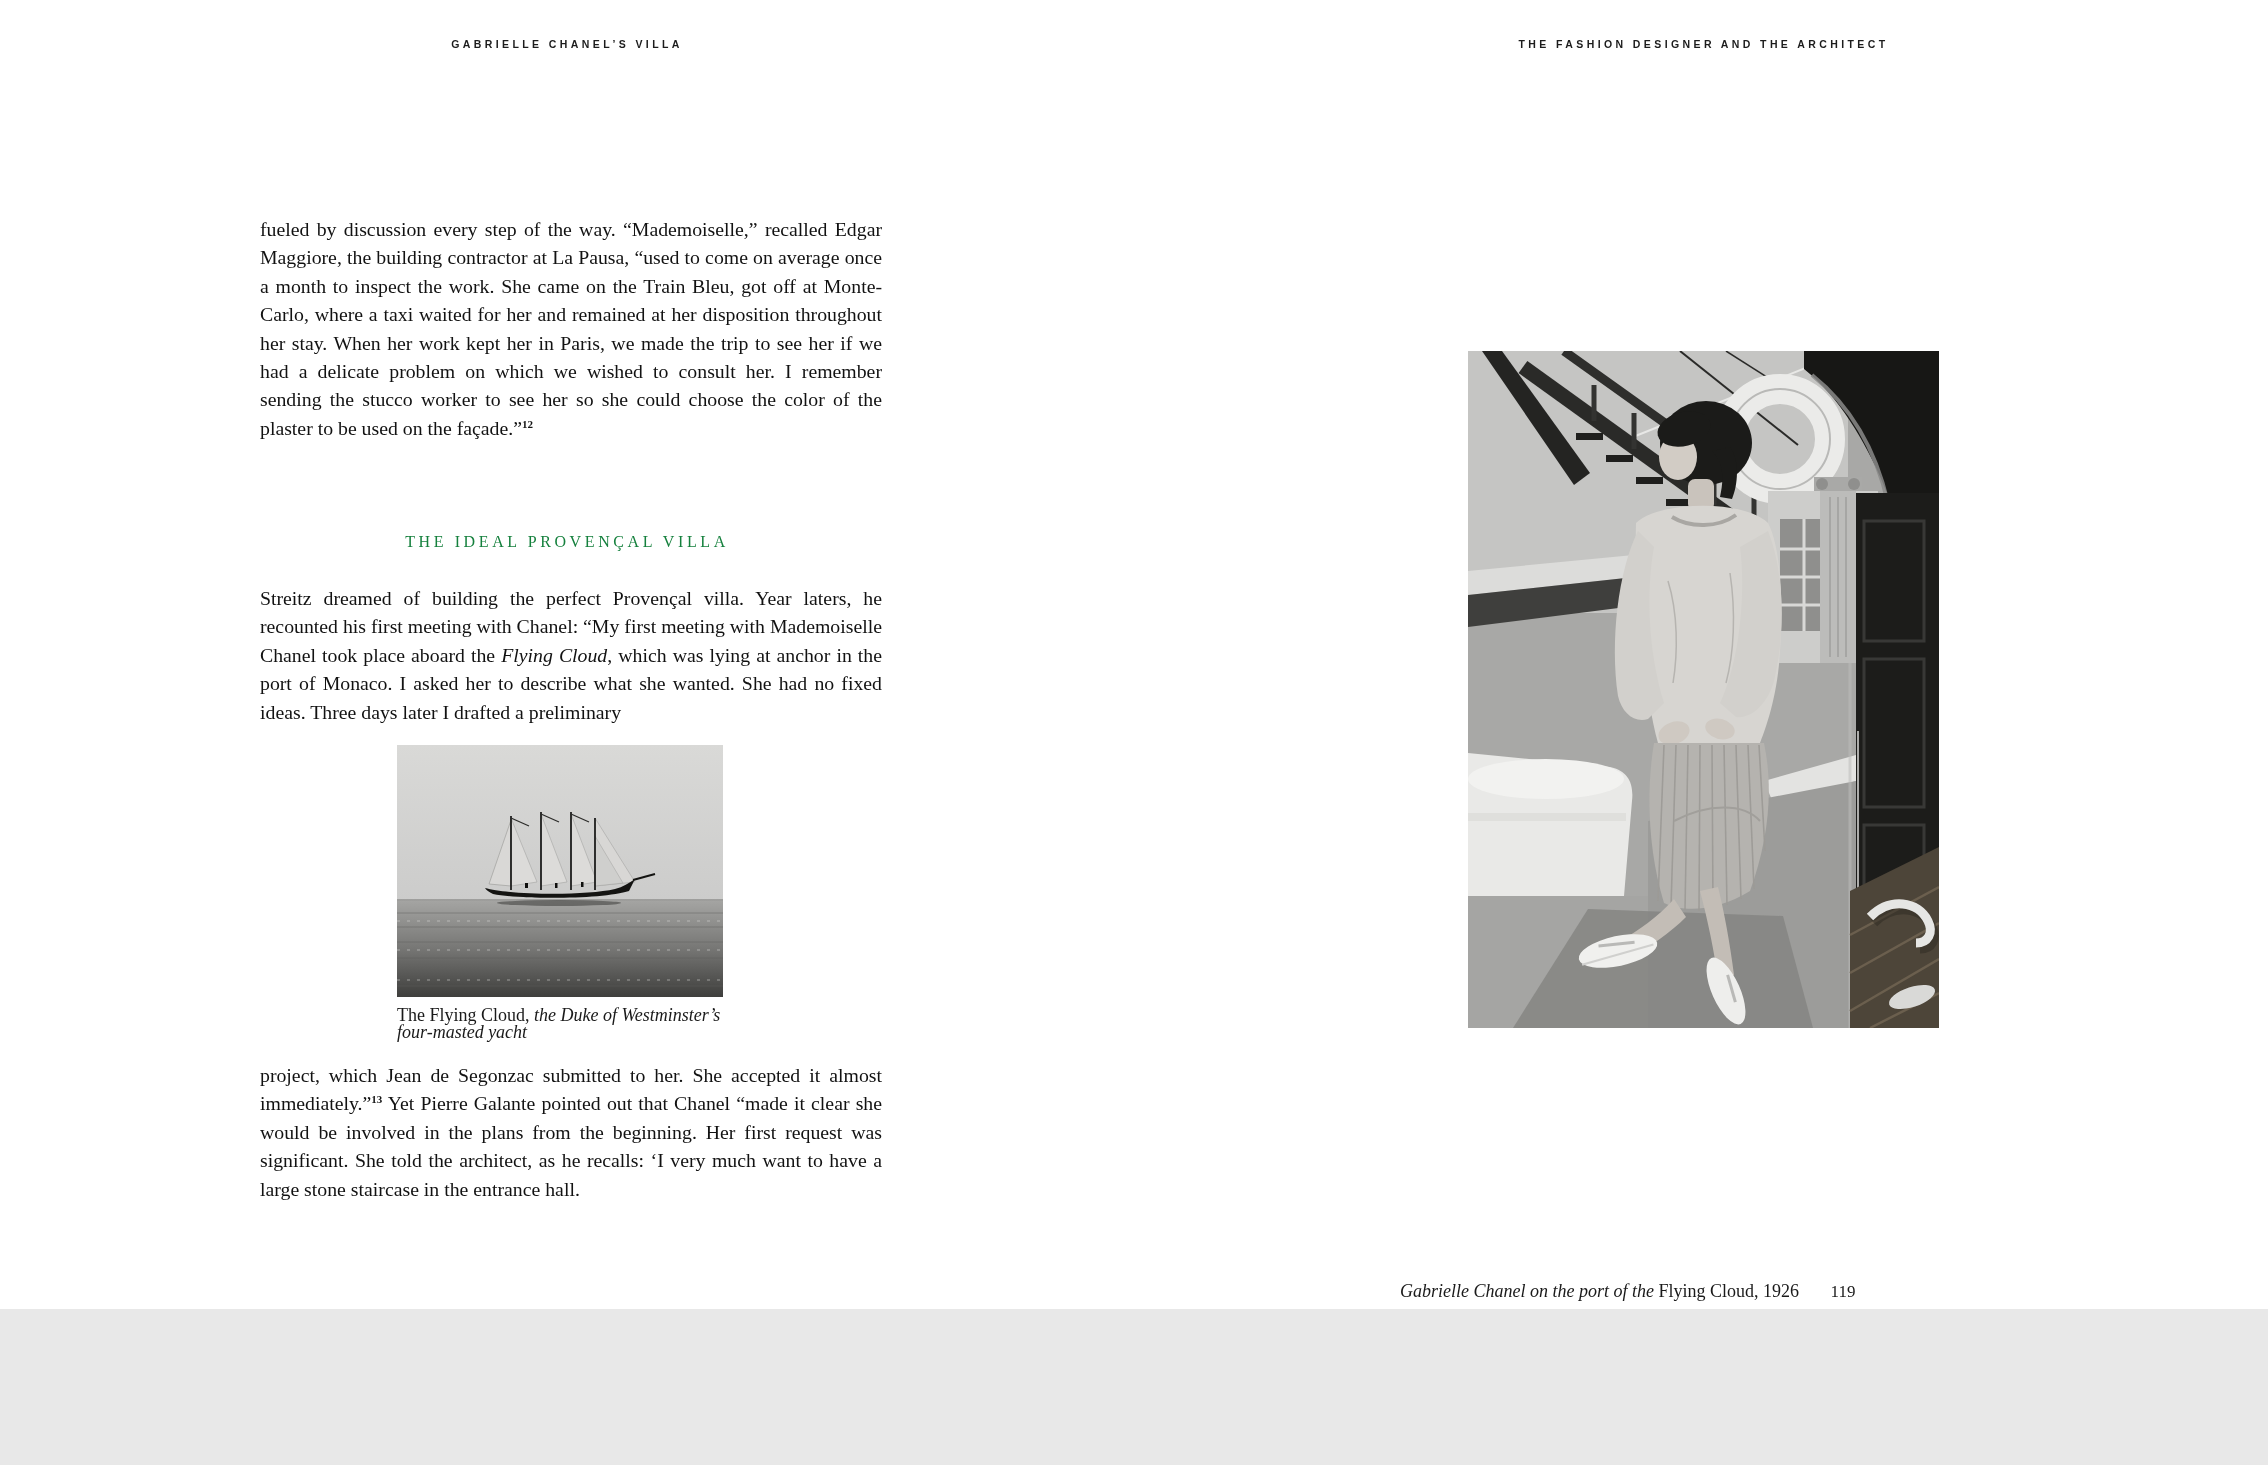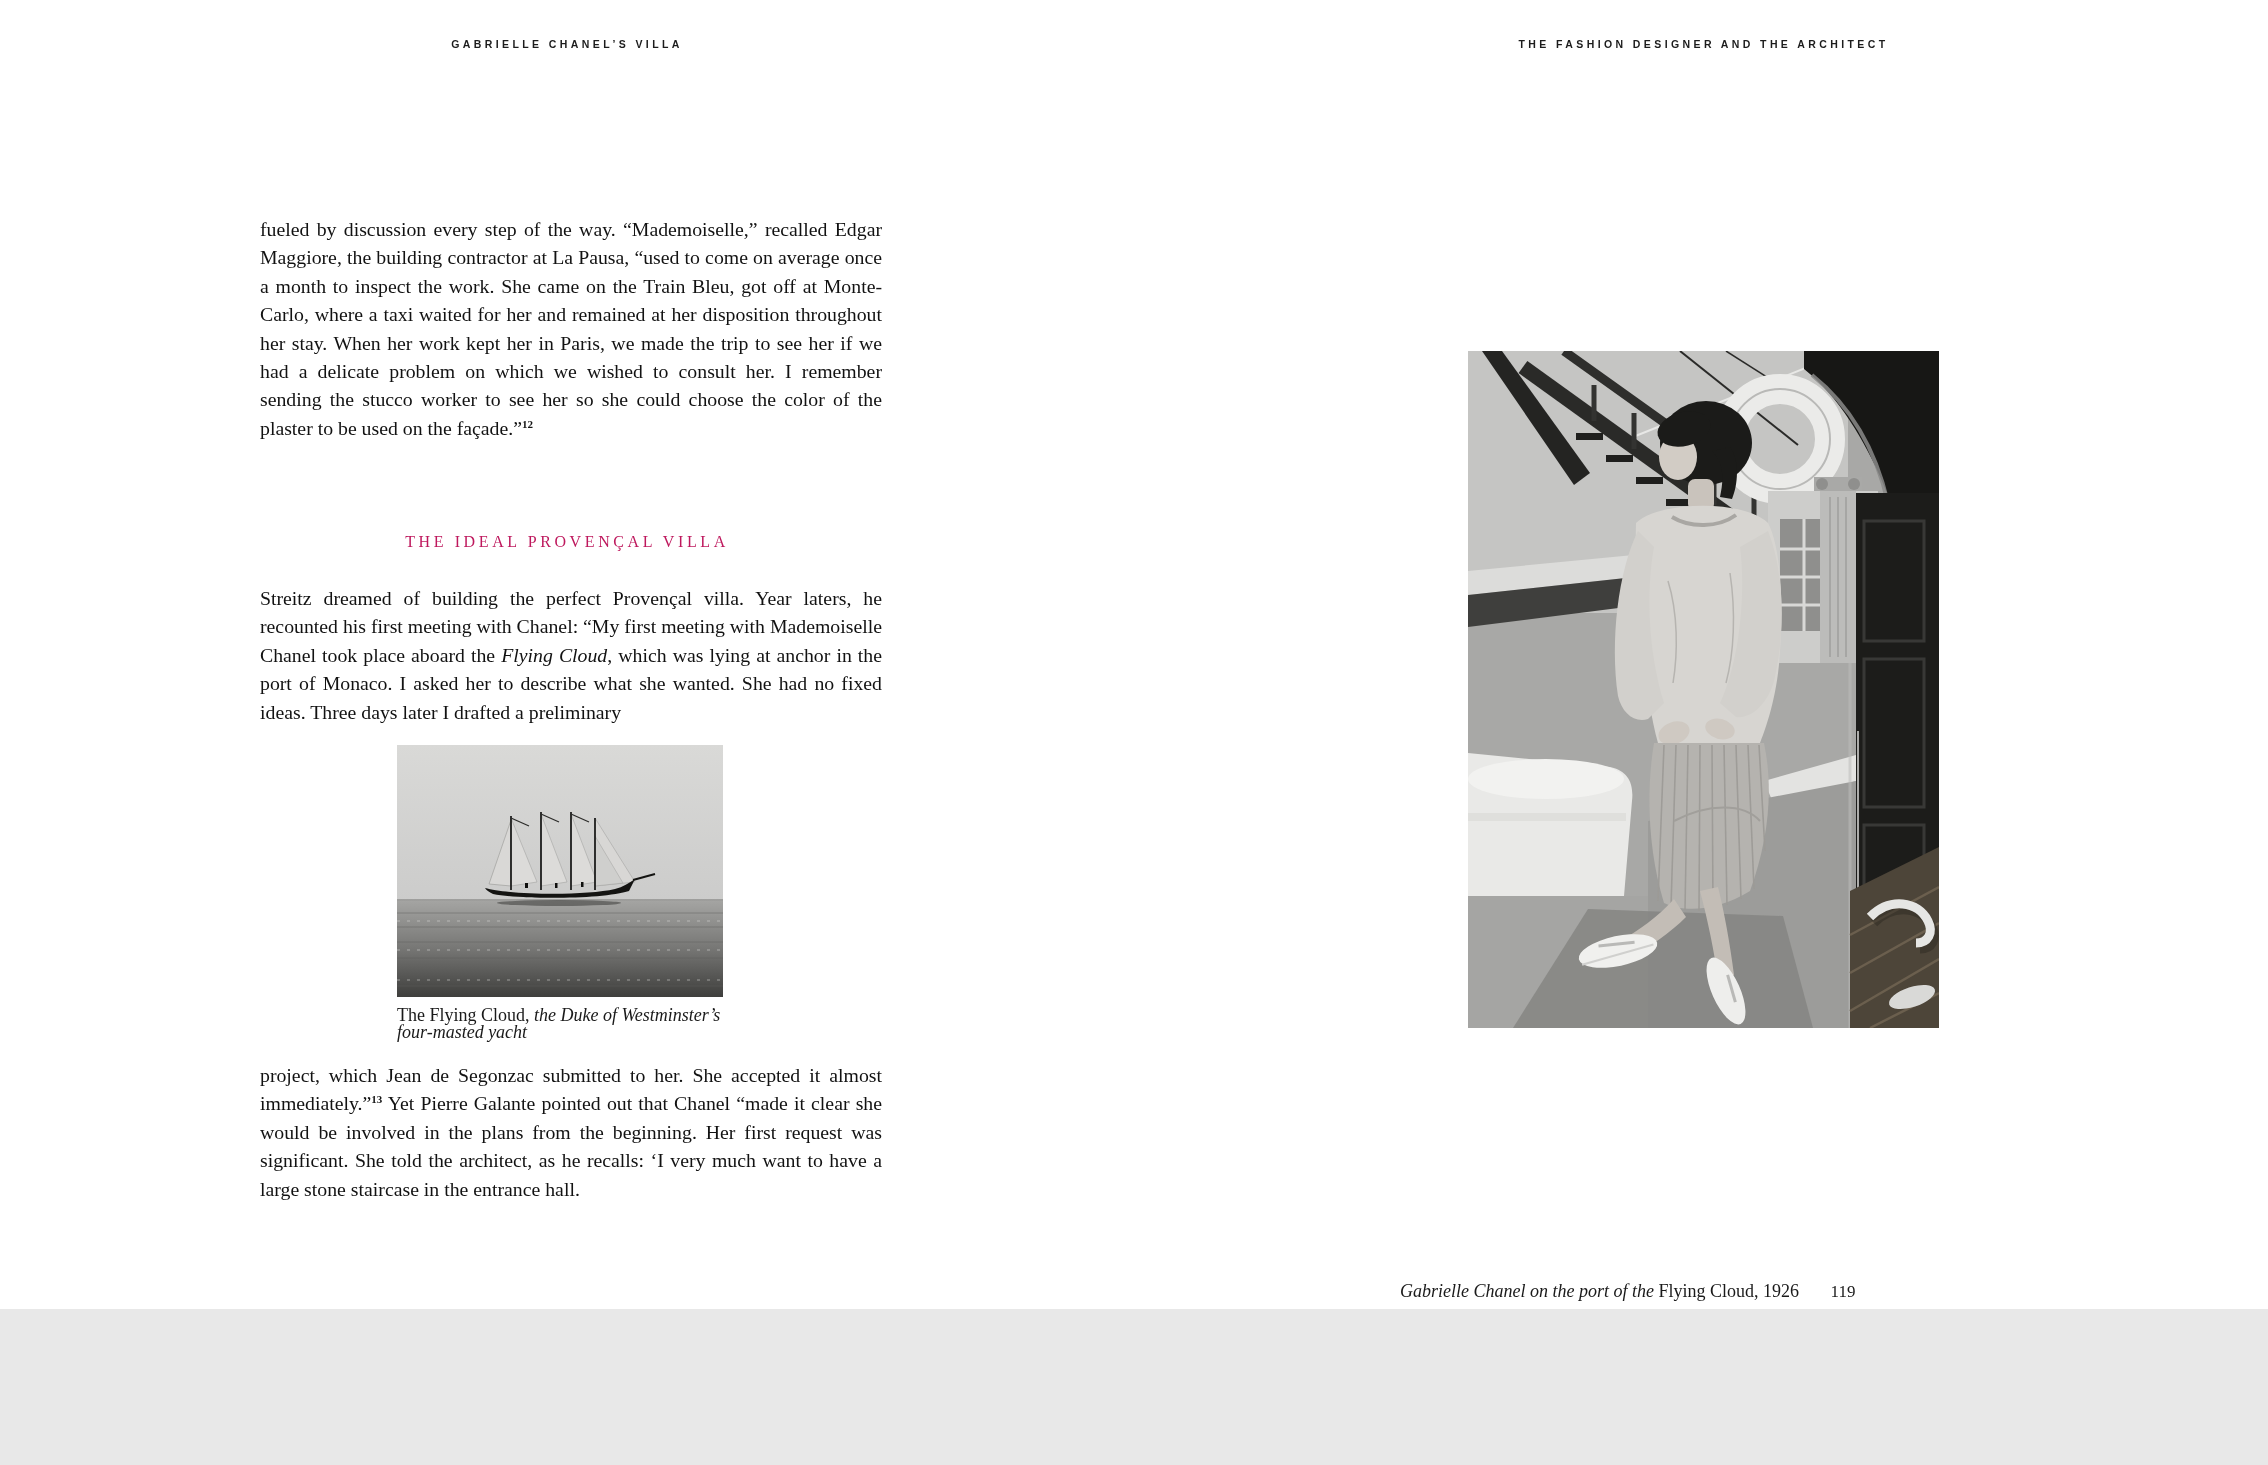--- a/index.html
+++ b/index.html
@@ -26,21 +26,21 @@
     margin:4px;color:#121212;
   }
   .body-par sup{
     font-size:11px;font-weight:700;line-height:0;
     vertical-align:baseline;position:relative;top:-7px;letter-spacing:0;
   }
   .it{font-style:italic;}
   .section-heading{
     position:absolute;left:256px;top:533px;width:622px;
     font-size:16px;letter-spacing:3.6px;font-weight:400;
-    text-align:center;color:#be185d;margin:0;white-space:nowrap;
+    text-align:center;color:#15803d;margin:0;white-space:nowrap;
   }
   figure{margin:0;padding:0;}
   .fig-yacht{position:absolute;left:397px;top:745px;width:326px;height:252px;}
   .fig-chanel{position:absolute;left:1468px;top:351px;width:471px;height:677px;}
   .fig-yacht svg,.fig-chanel svg{display:block;width:100%;height:100%;}
   .caption{
     position:absolute;font-size:18px;line-height:17px;color:#1a1a1a;
   }
   .caption-yacht{left:397px;top:1007px;width:326px;text-align:left;}
   .caption-chanel{left:1400px;top:1283px;white-space:nowrap;}

